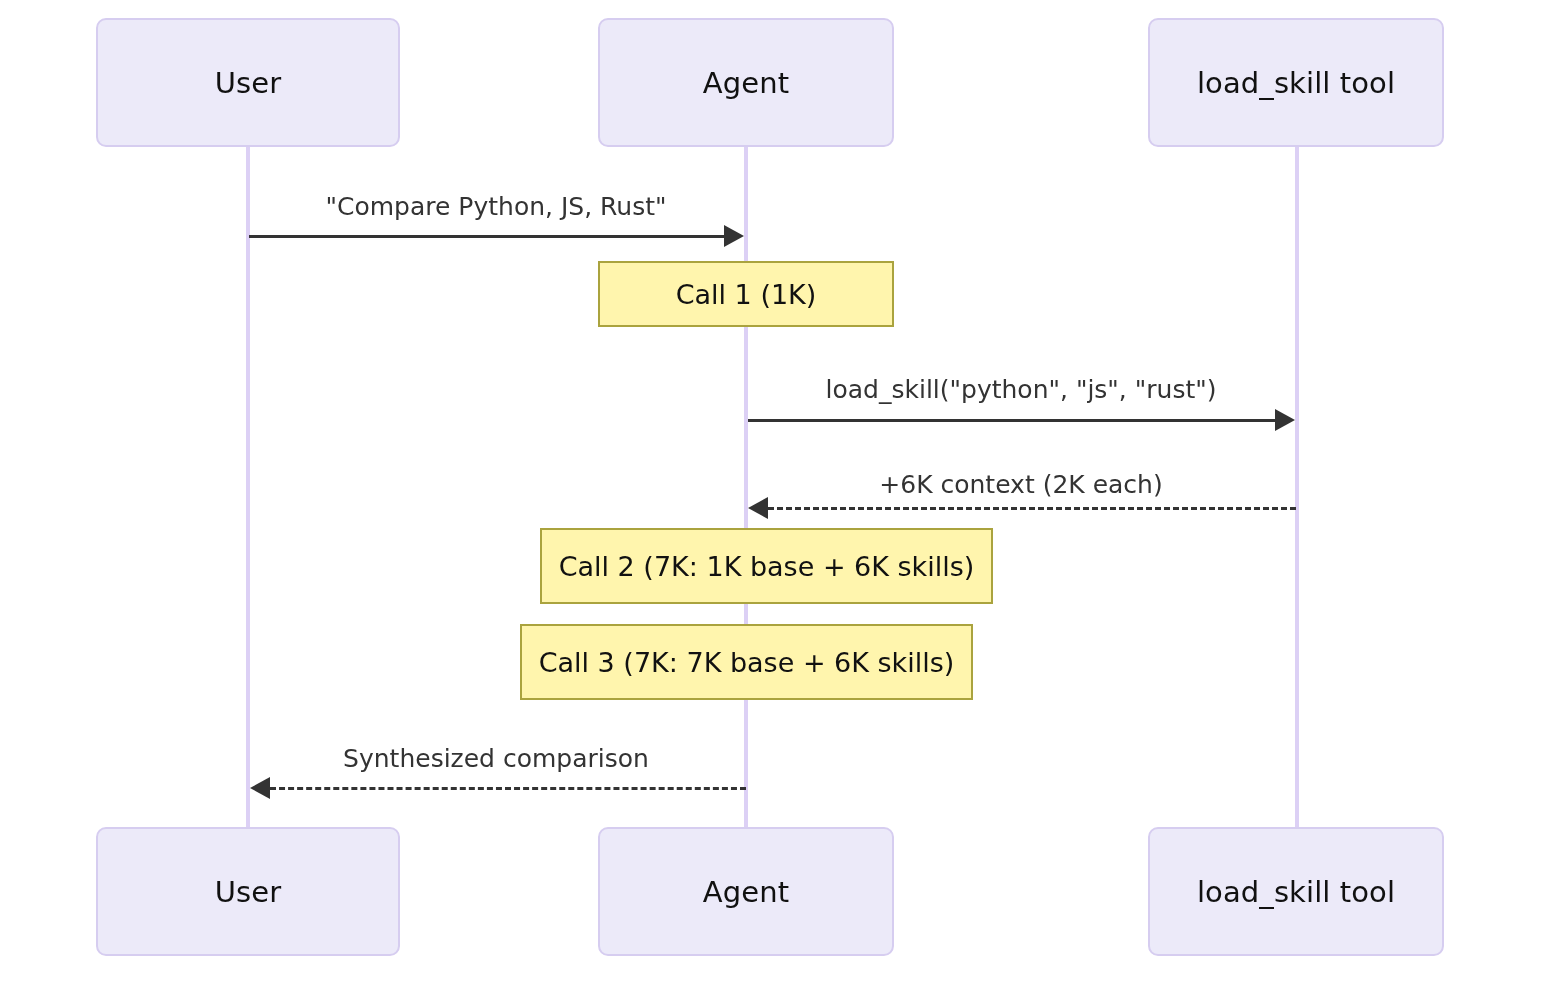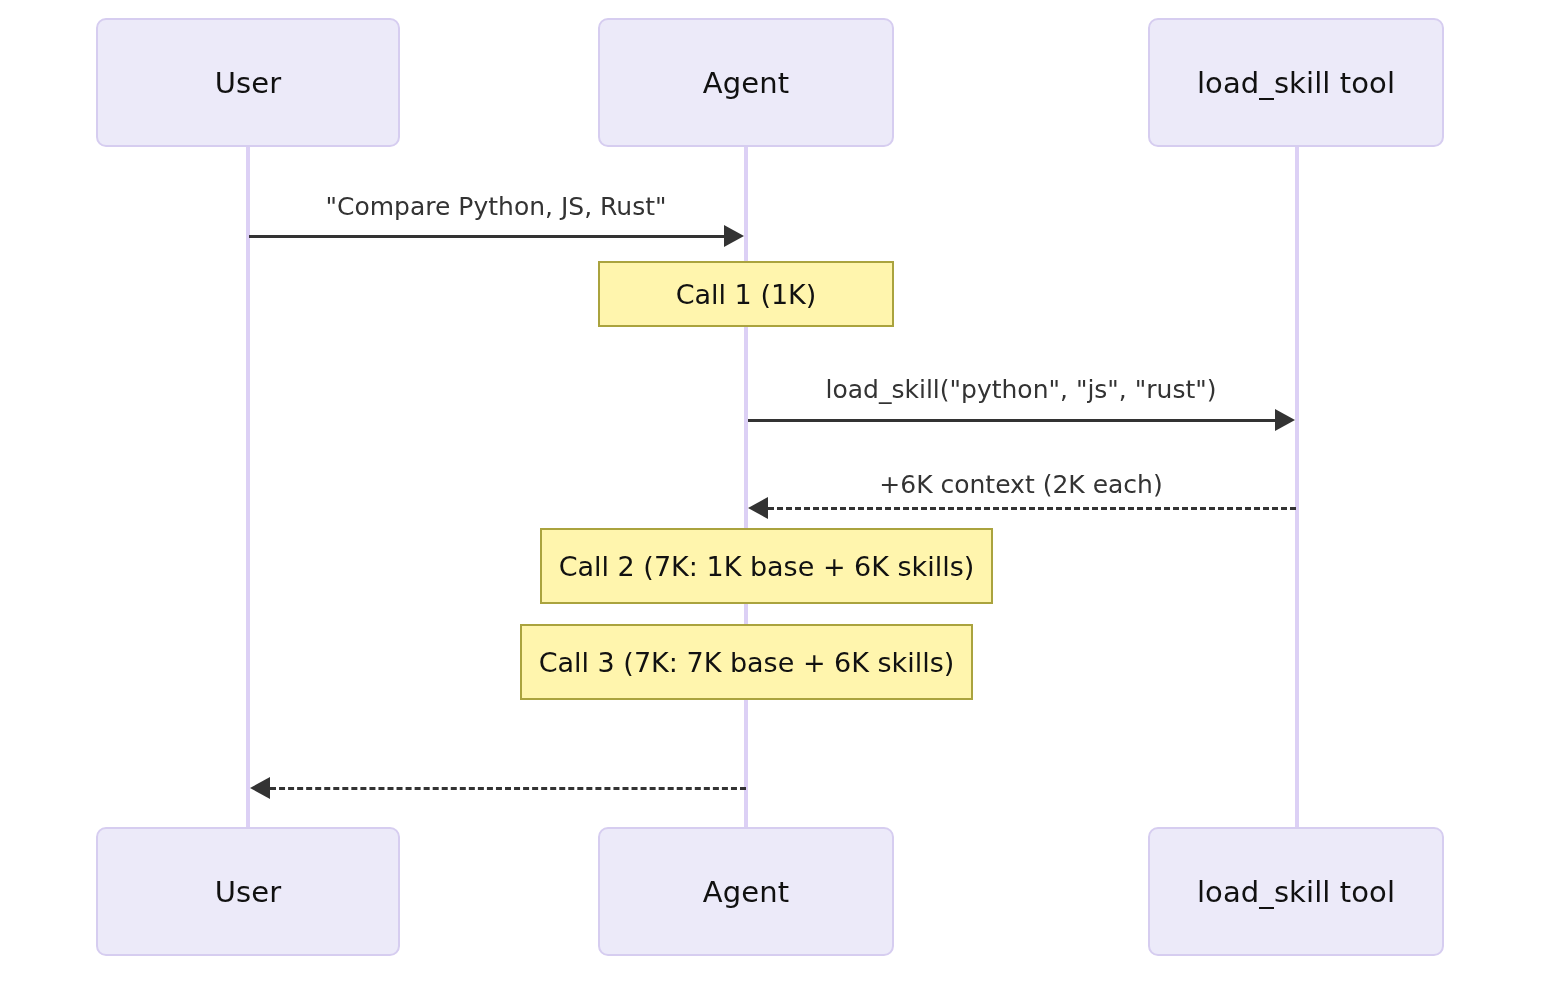--- a/index.html
+++ b/index.html
@@ -123,20 +123,21 @@
   <div class="arrowhead left" style="left:748px; top:497px;"></div>
 
   <div class="note-box" style="left:540px; top:528px; width:453px; height:76px;">
     <span class="note-label">Call 2 (7K: 1K base + 6K skills)</span>
   </div>
 
   <div class="note-box" style="left:520px; top:624px; width:453px; height:76px;">
     <span class="note-label">Call 3 (7K: 7K base + 6K skills)</span>
   </div>
 
+  <div class="msg-label" style="left:248px; top:744px; width:496px;">Synthesized comparison</div>
   <div class="msg-line dashed" style="left:270px; top:787px; width:476px;"></div>
   <div class="arrowhead left" style="left:250px; top:777px;"></div>
 
   <div class="actor-box" style="left:96px; top:827px; width:304px; height:129px;">
     <span class="actor-label">User</span>
   </div>
 
   <div class="actor-box" style="left:598px; top:827px; width:296px; height:129px;">
     <span class="actor-label">Agent</span>
   </div>

